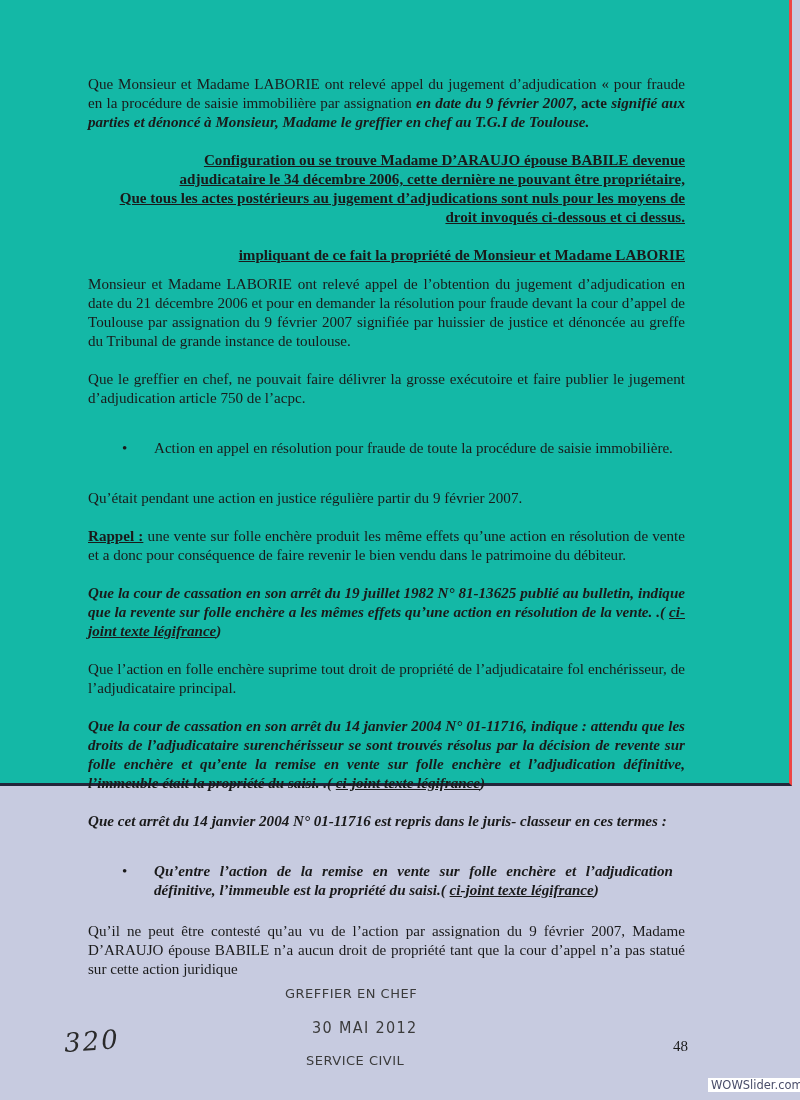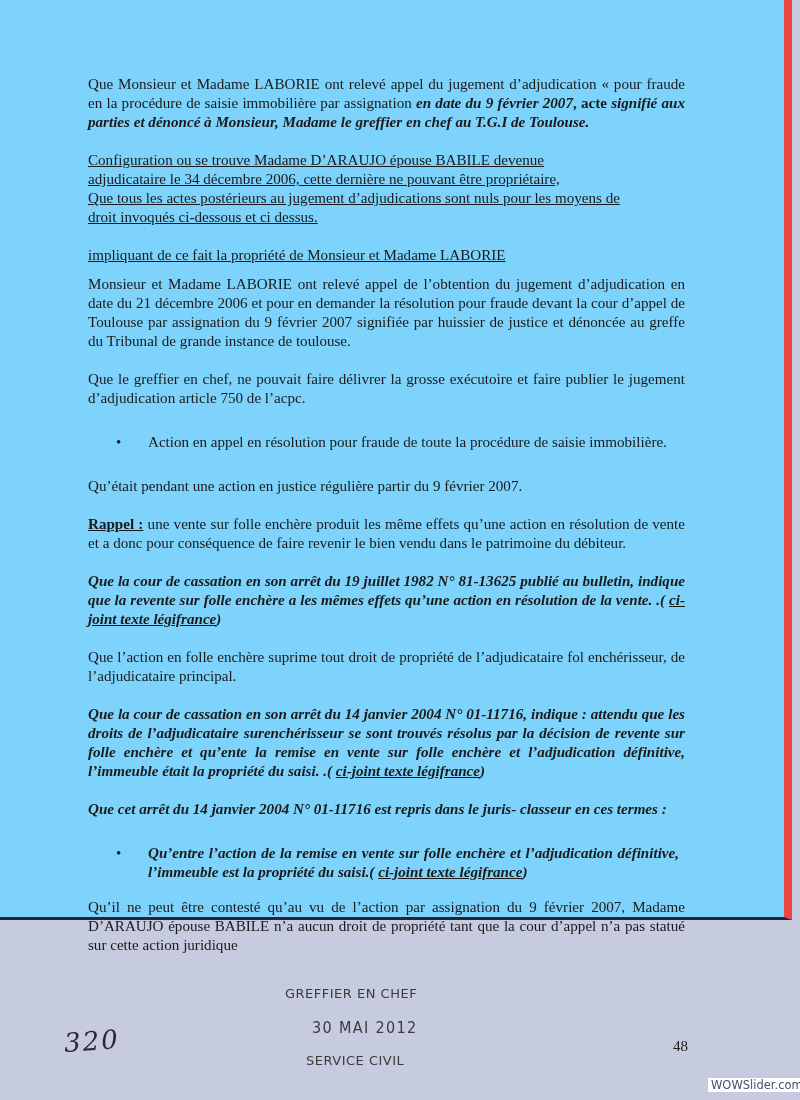--- a/index.html
+++ b/index.html
@@ -3,40 +3,40 @@
 <meta charset="utf-8">
 <style>
   html, body { margin:0; padding:0; }
   body {
     width:800px; height:1100px; position:relative; overflow:hidden;
     background:#c7cbe0;
     font-family:"Liberation Serif", "DejaVu Serif", serif;
     color:#1a1a1a;
   }
   .page {
-    position:absolute; left:0; top:0; width:792px; height:920px;
-    background:#7dd3fc;
-    border-right:8px solid #ef4444;
+    position:absolute; left:0; top:0; width:792px; height:786px;
+    background:#14b8a6;
+    border-right:3px solid #ef4444;
     border-bottom:3px solid #23263a;
     box-sizing:border-box;
   }
   .content {
     position:absolute; left:88px; top:75px; width:597px;
     font-size:15.1px; line-height:19px;
   }
   p { margin:0; text-align:justify; }
   .gap { height:19px; }
   .gap-s { height:10px; }
   .heading {
-    text-align:left; font-weight:normal; text-decoration:underline; font-size:15.1px; line-height:19px;
+    text-align:right; font-weight:bold; text-decoration:underline; font-size:15.1px; line-height:19px;
   }
   .bi { font-weight:bold; font-style:italic; }
   .u { text-decoration:underline; }
   .b { font-weight:bold; }
-  ul { margin:6px; padding:0 0 0 54px; list-style:none; }
+  ul { margin:12px; padding:0 0 0 54px; list-style:none; }
   li { position:relative; text-align:justify; }
   li::before {
     content:"\2022"; position:absolute; left:-32px; top:0; font-weight:normal; font-style:normal;
   }
   .stamp {
     position:absolute; font-family:"DejaVu Sans", "Liberation Sans", sans-serif;
     color:#3b3b3b; letter-spacing:0.5px;
   }
   .handwriting {
     position:absolute; left:64px; top:1026px;

